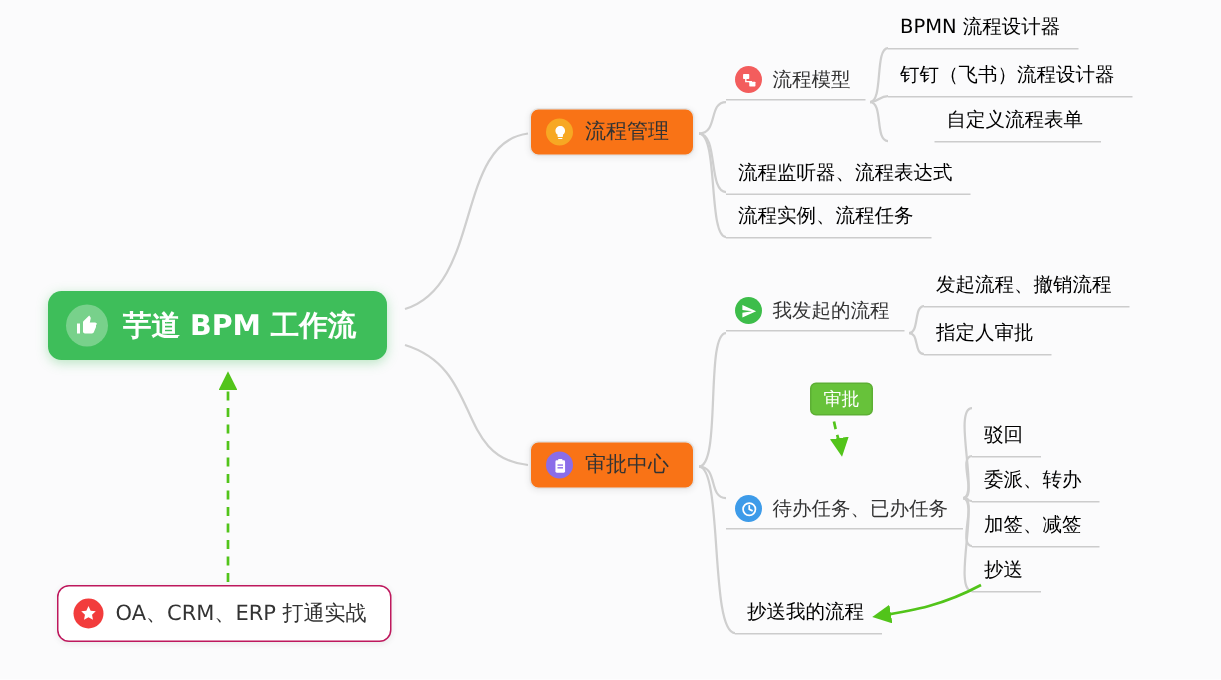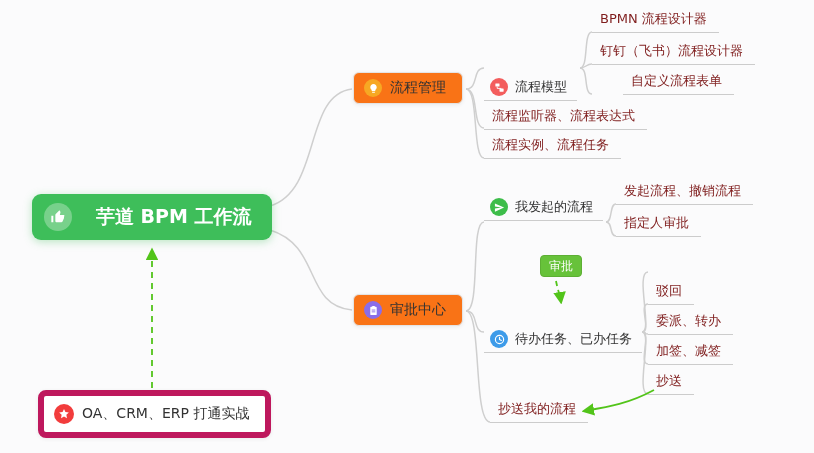--- a/index.html
+++ b/index.html
@@ -1,60 +1,60 @@
 <!DOCTYPE html>
 <html><head>
 <meta charset="utf-8">
 <style>
   html,body{margin:0;padding:0;background:#fff;}
   .canvas{position:relative;width:814px;height:453px;background:#fbfbfc;overflow:hidden;
           font-family:"DejaVu Sans","Liberation Sans",sans-serif;}
   svg.lines{position:absolute;left:0;top:0;pointer-events:none;}
 
-  .root-node{position:absolute;left:32px;top:194px;display:flex;align-items:center;gap:24px;
+  .root-node{position:absolute;left:32px;top:194px;display:flex;align-items:center;gap:10px;
              background:#3EBE5A;color:#fff;font-size:19px;font-weight:bold;
              padding:9px 20px 9px 12px;border-radius:9px;box-shadow:0 2px 8px rgba(62,190,90,.35);
              white-space:nowrap;cursor:default;}
   .root-icon{width:28px;height:28px;border-radius:50%;background:rgba(255,255,255,.3);
              display:flex;align-items:center;justify-content:center;flex:0 0 auto;}
 
   .bnode{position:absolute;display:flex;align-items:center;gap:8px;background:#f97316;
          border:1px solid #e4e4e4;border-radius:6px;padding:6px 16px 6px 10px;
          font-size:14px;color:#333;box-shadow:0 1px 4px rgba(0,0,0,.07);white-space:nowrap;}
   #node-pm{left:353px;top:72px;}
   #node-ac{left:353px;top:294px;}
 
   .topic{position:absolute;display:flex;align-items:center;gap:7px;
          padding:2px 10px 4px 6px;border-bottom:1px solid #cccccc;
          font-size:13px;color:#333;white-space:nowrap;}
-  #t-model{left:484px;top:42px;margin-top:34px;}
+  #t-model{left:484px;top:42px;}
   #t-mine{left:484px;top:196px;}
   #t-todo{left:484px;top:306px;margin-top:22px;}
 
-  .leaf{position:absolute;font-size:13px;line-height:17px;color:#7f1d1d;
+  .leaf{position:absolute;font-size:13px;line-height:17px;color:#000000;
         padding:3px 12px 5px 8px;border-bottom:1px solid #cccccc;white-space:nowrap;}
   #l-bpmn{left:592px;top:7px;}
   #l-ding{left:592px;top:39px;}
   #l-form{left:592px;top:69px;margin-left:31px;}
   #l-listener{left:484px;top:104px;}
   #l-instance{left:484px;top:133px;}
   #l-initiate{left:616px;top:179px;}
   #l-assignee{left:616px;top:211px;}
   #l-countersign{left:648px;top:247px;}
   #l-reject{left:648px;top:279px;}
   #l-delegate{left:648px;top:309px;}
   #l-addsign{left:648px;top:339px;}
   #l-cc{left:648px;top:369px;}
   #l-ccmy{left:490px;top:397px;}
 
   .tag{position:absolute;left:540px;top:255px;background:#67C23A;border:1px solid #5DAF34;
        color:#fff;font-size:12px;line-height:14px;padding:3px 8px;border-radius:4px;text-align:center;}
 
   .onode{position:absolute;left:38px;top:390px;display:flex;align-items:center;gap:8px;
-         background:#fff;border:6px solid #be185d;border-radius:8px;padding:8px 16px 8px 10px;
+         background:#fff;border:1px solid #be185d;border-radius:8px;padding:8px 16px 8px 10px;
          font-size:14px;color:#333;box-shadow:0 1px 4px rgba(0,0,0,.07);white-space:nowrap;}
 
   .ic{width:18px;height:18px;border-radius:50%;display:flex;align-items:center;
       justify-content:center;flex:0 0 auto;}
   .ic-orange{background:#F7A823;} .ic-red{background:#F35D5D;}
   .ic-purple{background:#8A6DE9;} .ic-green{background:#3DBD4A;}
   .ic-blue{background:#3D9BE9;}  .ic-star{background:#F23C3C;width:20px;height:20px;}
 </style>
 </head>
 <body>

